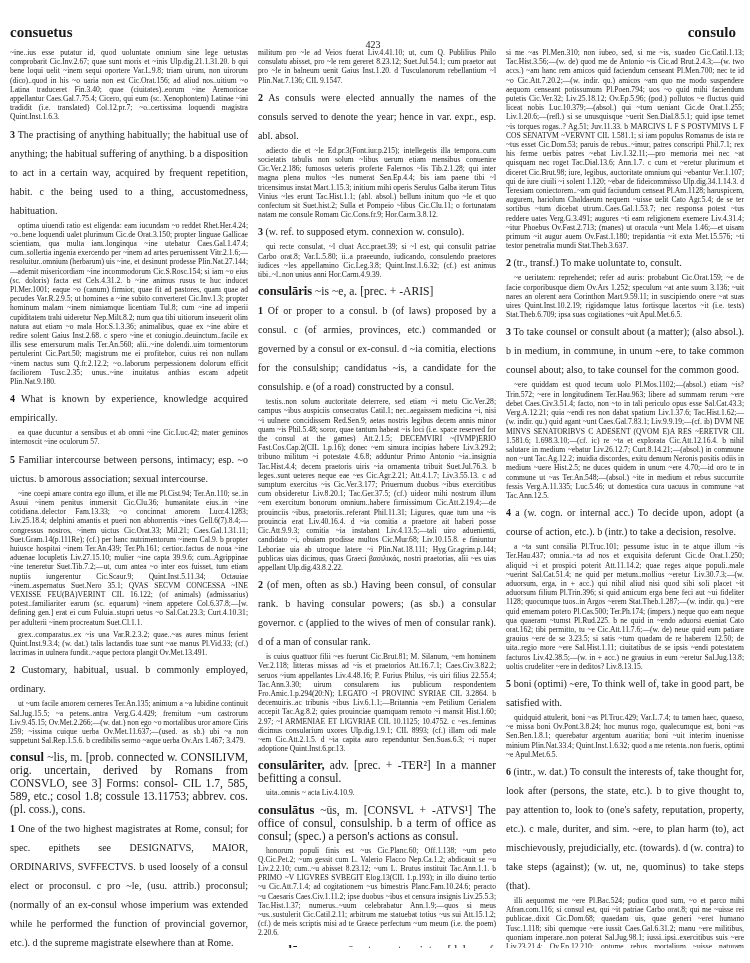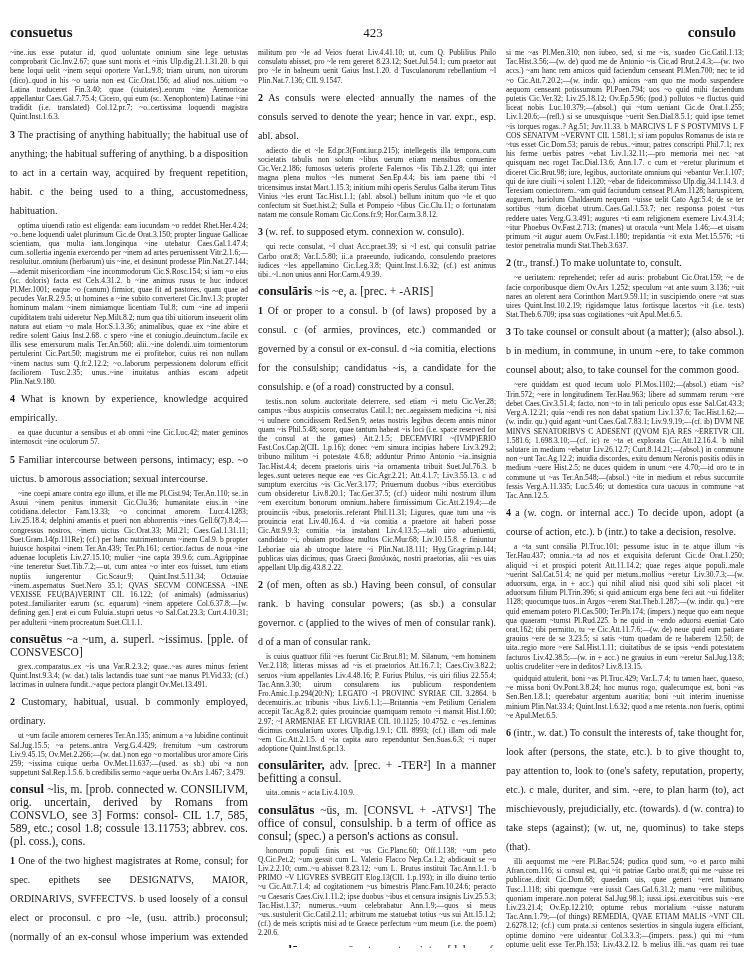--- a/index.html
+++ b/index.html
@@ -1,20 +1,20 @@
 <!DOCTYPE html>
 <html><head>
 <meta charset="utf-8">
 <style>
   html, body { margin: 0; padding: 0; background: #ffffff; }
   body { width: 750px; height: 963px; overflow: hidden; position: relative; color: #1a1a1a; font-family: "Liberation Serif", "DejaVu Serif", serif; }
   .page-header { position: absolute; top: 24px; left: 10px; right: 14px; height: 20px; }
   .hw-left { position: absolute; left: 0; top: 0; font-weight: bold; font-size: 15px; }
   .hw-right { position: absolute; right: 0; top: 0; font-weight: bold; font-size: 15px; }
-  .page-num { position: absolute; left: 50%; transform: translateX(-50%); top: 1px; font-size: 13px; text-align: center; }
+  .page-num { position: absolute; left: 50%; transform: translateX(-50%); top: 15px; font-size: 10px; text-align: center; }
   .columns { position: absolute; top: 48px; left: 10px; width: 734px; height: 900px; display: flex; gap: 10px; }
   .col { flex: 1; width: 238px; overflow: hidden; }
   .def { font-size: 10px; line-height: 19px; text-align: justify; margin: 2px 0 1px 0; text-indent: 0; }
   .def .num { font-weight: bold; }
   .cit { font-size: 7.6px; line-height: 9.2px; text-align: justify; text-indent: 8px; margin: 0 0 3px 0; }
   .entry-head { font-size: 11.6px; line-height: 13px; text-align: justify; margin: 6px 0 3px 0; }
   .entry-head .lemma { font-weight: bold; font-size: 12.5px; }
   .cont { text-indent: 0; }
 </style>
 </head>
@@ -28,21 +28,20 @@
 
 <div class="columns">
   <div class="col" id="col0">
       <p class="cit cont">~ine..ius esse putatur id, quod uoluntate omnium sine lege uetustas comprobarit Cic.Inv.2.67; quae sunt moris et ~inis Ulp.dig.21.1.31.20. b qui bene loqui uelit ~inem sequi oportere Var.L.9.8; triam uirum, non uirorum (dico)..quod in his ~o uaria non est Cic.Orat.156; ad aliud nos..uitium ~o Latina traduceret Fin.3.40; quae (ciuitates)..eorum ~ine Aremoricae appellantur Caes.Gal.7.75.4; Cicero, qui eum (sc. Xenophontem) Latinae ~ini tradidit (i.e. translated) Col.12.pr.7; ~o..certissima loquendi magistra Quint.Inst.1.6.3.</p>
       <p class="def"><span class="num">3</span> <span>The practising of anything habitually; the habitual use of anything; the habitual suffering of anything. b a disposition to act in a certain way, acquired by frequent repetition, habit. c the being used to a thing, accustomedness, habituation.</span></p>
       <p class="cit">optima uiuendi ratio est eligenda: eam iucundam ~o reddet Rhet.Her.4.24; ~o..bene loquendi ualet plurimum Cic.de Orat.3.150; propter linguae Gallicae scientiam, qua multa iam..longinqua ~ine utebatur Caes.Gal.1.47.4; cum..sollertia ingenia exercendo per ~inem ad artes peruenissent Vitr.2.1.6;—resoluitur..omnium (herbarum) uis ~ine, et desinunt prodesse Plin.Nat.27.144;—ademit misericordiam ~ine incommodorum Cic.S.Rosc.154; si iam ~o eius (sc. doloris) facta est Cels.4.31.2. b ~ine animus rusus te huc inducet Pl.Mer.1001; eaque ~o (canum) firmior, quae fit ad pastores, quam quae ad pecudes Var.R.2.9.5; ut homines a ~ine subito converteret Cic.Inv.1.3; propter hominum malam ~inem nimiamque licentiam Tul.8; cum ~ine ad imperii cupiditatem trahi uideretur Nep.Milt.8.2; num qua tibi uitiorum inseuerit olim natura aut etiam ~o mala Hor.S.1.3.36; animalibus, quae ex ~ine abire et redire solent Gaius Inst.2.68. c spero ~ine et coniugio..deuinctum..facile ex illis sese emersurum malis Ter.An.560; alii..~ine dolendi..uim tormentorum pertulerint Cic.Part.50; magistrum me ei profitebor, cuius rei non nullam ~inem nactus sum Q.fr.2.12.2; ~o..laborum perpessionem dolorum efficit faciliorem Tusc.2.35; unus..~ine inuitatus anthias escam adpetit Plin.Nat.9.180.</p>
       <p class="def"><span class="num">4</span> <span>What is known by experience, knowledge acquired empirically.</span></p>
       <p class="cit">ea quae ducuntur a sensibus et ab omni ~ine Cic.Luc.42; mater geminos internoscit ~ine oculorum 57.</p>
       <p class="def"><span class="num">5</span> <span>Familiar intercourse between persons, intimacy; esp. ~o uictus. b amorous association; sexual intercourse.</span></p>
       <p class="cit">~ine coepi amare contra ego illum, et ille me Pl.Cist.94; Ter.An.110; se..in Asuui ~inem penitus immersit Cic.Clu.36; humanitate eius..in ~ine cotidiana..delector Fam.13.33; ~o concinnat amorem Lucr.4.1283; Liv.25.18.4; delphini amantis et pueri non abhorrentis ~ines Gell.6(7).8.4;—congressus nostros, ~inem uictus Cic.Orat.33; Mil.21; Caes.Gal.1.31.11; Suet.Gram.14(p.111Re); (cf.) per hanc nutrimentorum ~inem Cal.9. b propter huiusce hospitai ~inem Ter.An.439; Ter.Ph.161; certior..factus de noua ~ine aduenae locupletis Liv.27.15.10; mulier ~ine capta 39.9.6; cum..Agrippinae ~ine teneretur Suet.Tib.7.2;—ut, cum antea ~o inter eos fuisset, tum etiam nuptiis iungerentur Cic.Scaur.9; Quint.Inst.5.11.34; Octauiae ~inem..aspernatus Suet.Nero 35.1; QVAS SECVM CONCESSA ~INE VEXISSE FEU(BA)VERINT CIL 16.122; (of animals) (admissarius) potest..familiariter earum (sc. equarum) ~inem appetere Col.6.37.8;—[w. defining gen.] erat ei cum Fuluia..stupri uetus ~o Sal.Cat.23.3; Curt.4.10.31; per adulterii ~inem procreatum Suet.Cl.1.1.</p>
-      <p class="entry-head"><span class="lemma">consuētus</span> <span>~a ~um, a. superl. ~issimus. [pple. of CONSVESCO]</span></p>
       <p class="cit">grex..comparatus..ex ~is una Var.R.2.3.2; quae..~as aures minus ferient Quint.Inst.9.3.4; (w. dat.) talis lactandis tuae sunt ~ae manus Pl.Vid.33; (cf.) lacrimas in uulnera fundit..~aque pectora plangit Ov.Met.13.491.</p>
       <p class="def"><span class="num">2</span> <span>Customary, habitual, usual. b commonly employed, ordinary.</span></p>
       <p class="cit">ut ~um facile amorem cerneres Ter.An.135; animum a ~a lubidine continuit Sal.Jug.15.5; ~a petens..antra Verg.G.4.429; fremitum ~um castrorum Liv.9.45.15; Ov.Met.2.266;—(w. dat.) non ego ~o mortalibus uror amore Ciris 259; ~issima cuique uerba Ov.Met.11.637;—(used. as sb.) ubi ~a non suppetunt Sal.Rep.1.5.6. b credibilis sermo ~aque uerba Ov.Ars 1.467; 3.479.</p>
       <p class="entry-head"><span class="lemma">consul</span> <span>~lis, m. [prob. connected w. CONSILIVM, orig. uncertain, derived by Romans from CONSVLO, see 3] Forms: consol- CIL 1.7, 585, 589, etc.; cosol 1.8; cossule 13.11753; abbrev. cos. (pl. coss.), cons.</span></p>
       <p class="def"><span class="num">1</span> <span>One of the two highest magistrates at Rome, consul; for spec. epithets see DESIGNATVS, MAIOR, ORDINARIVS, SVFFECTVS. b used loosely of a consul elect or proconsul. c pro ~le, (usu. attrib.) proconsul; (normally of an ex-consul whose imperium was extended while he performed the function of provincial governor, etc.). d the supreme magistrate elsewhere than at Rome.</span></p>
       <p class="cit">~l CENSOR AIDILIS QVEI FVIT APVD VOS CIL 1.7; Quintus pater quartum fit ~l Enn.Ann.295; Naev.poet.32 (35).2; Cato orat.73; qui..~l factus sim cum primum petierim Cic.Agr.2.3; A. Hirtius ~l Phil.7.12; ~les declarantur M. Tullius et C. Antonius Sal.Cat.24.1; ~lis imperium hic primus accipiet Verg.A.6.819; ~les in locum regum successisse Liv.4.3.9; Cingonio Varrone ~le designato Tac.Hist.1.6; Aur.Fro.1.p.188(p.72N). b contra quattuor ~les gerit bellum Cic.Phil.13.16; quaestor obtigit P. Africano ~li Nep.Ca.1.3. c Q. FVBLILIVS..PRIMVS PRO COS DE SAMNITIBVS Act.Triumph. (CIL 1.p.45); Q. Hortensi pro ~le opera et uirtute Cic.Phil.10.26; Asprenate pro ~le cum legionibus duabus relicto B.Afr.80.4; qui tribunus</p>
     </div>
   <div class="col" id="col1">
       <p class="cit cont">militum pro ~le ad Veios fuerat Liv.4.41.10; ut, cum Q. Publilius Philo consulatu abisset, pro ~le rem gereret 8.23.12; Suet.Jul.54.1; cum praetor aut pro ~le in balneum uenit Gaius Inst.1.20. d Tusculanorum rebellantium ~l Plin.Nat.7.136; CIL 9.1547.</p>
       <p class="def"><span class="num">2</span> <span>As consuls were elected annually the names of the consuls served to denote the year; hence in var. expr., esp. abl. absol.</span></p>
@@ -62,17 +61,18 @@
       <p class="def"><span class="num">1</span> <span>(tr.) To apply to (a person) for advice or information, consult. b (of magistrates) to consult (an official body); (also ellipt.) to consult the senate. c to consult on a point of law. d (in divination) to consult (a seer, oracle, god, etc.); to observe (birds, etc.) for omens or auguries.</span></p>
     </div>
   <div class="col" id="col2">
       <p class="cit cont">si me ~as Pl.Men.310; non iubeo, sed, si me ~is, suadeo Cic.Catil.1.13; Tac.Hist.3.56;—(w. de) quod me de Antonio ~is Cic.ad Brut.2.4.3;—(w. two accs.) ~am hanc rem amicos quid faciendum censeant Pl.Men.700; nec te id ~o Cic.Att.7.20.2;—(w. indir. qu.) amicos ~am quo me modo suspendere aequom censeant potissumum Pl.Poen.794; uos ~o quid mihi faciendum putetis Cic.Ver.32; Liv.25.18.12; Ov.Ep.5.96; (pod.) pollutos ~e fluctus quid liceat nobis Luc.10.379;—(absol.) qui ~tum ueniant Cic.de Orat.1.255; Liv.1.20.6;—(refl.) si se unusquisque ~uerit Sen.Dial.8.5.1; quid ipse temet ~is torques rogas..? Ag.51; Juv.11.33. b MARCIVS L F S POSTVMIVS L F COS SENATVM ~VERVNT CIL 1.581.1; si iam populus Romanus de ista re ~tus esset Cic.Dom.53; paruis de rebus..~imur, patres conscripti Phil.7.1; rex his ferme uerbis patres ~ebat Liv.1.32.11;—pro memoria mei nec ~at quisquam nec roget Tac.Dial.13.6; Ann.1.7. c cum et ~eretur plurimum et diceret Cic.Brut.98; iure, legibus, auctoritate omnium qui ~ebantur Ver.1.107; qui de iure ciuili ~i solent 1.120; ~ebar de fideicommisso Ulp.dig.34.1.14.3. d Teresiam coniectorem..~am quid faciundum censeat Pl.Am.1128; haruspicem, augurem, hariolum Chaldaeum nequem ~uisse uelit Cato Agr.5.4; de se ter sortibus ~tum dicebat utrum..Caes.Gal.1.53.7; nec responsa potest ~tus reddere uates Verg.G.3.491; augures ~ti eam religionem exemere Liv.4.31.4; ~itur Phoebus Ov.Fast.2.713; (manes) ut oracula ~unt Mela 1.46;—et uisam primum ~it augur auem Ov.Fast.1.180; trepidantia ~it exta Met.15.576; ~ti testor penetralia mundi Stat.Theb.3.637.</p>
       <p class="def"><span class="num">2</span> <span>(tr., transf.) To make uoluntate to, consult.</span></p>
       <p class="cit">~e ueritatem: reprehendet; refer ad auris: probabunt Cic.Orat.159; ~e de facie corporibusque diem Ov.Ars 1.252; speculum ~at ante suum 3.136; ~uit nares an olerent aera Corinthon Mart.9.59.11; in suscipiendo onere ~at suas uires Quint.Inst.10.2.19; rigidamque latus fortisque lacertos ~it (i.e. tests) Stat.Theb.6.709; ipsa suas cogitationes ~uit Apul.Met.6.5.</p>
       <p class="def"><span class="num">3</span> <span>To take counsel or consult about (a matter); (also absol.). b in medium, in commune, in unum ~ere, to take common counsel about; also, to take counsel for the common good.</span></p>
       <p class="cit">~ere quiddam est quod tecum uolo Pl.Mos.1102;—(absol.) etiam ~is? Trin.572; ~ere in longitudinem Ter.Hau.963; libere ad summam rerum ~ere debet Caes.Civ.3.51.4; facto, non ~to in tali periculo opus esse Sal.Cat.43.3; Verg.A.12.21; quia ~endi res non dabat spatium Liv.1.37.6; Tac.Hist.1.62;—(w. indir. qu.) quid agant ~unt Caes.Gal.7.83.1; Liv.9.9.19;—(cf. ib) DVM NE MINVS SENATORIBVS C ADESENT (QVOM E)A RES ~ERETVR CIL 1.581.6; 1.698.3.10;—(cf. ic) re ~ta et explorata Cic.Att.12.16.4. b nihil salutare in medium ~ebatur Liv.26.12.7; Curt.8.14.21;—(absol.) in commune non ~unt Tac.Ag.12.2; inuidia discordes, exitu demum Neronis positis odiis in medium ~uere Hist.2.5; ne duces quidem in unum ~ere 4.70;—id oro te in commune ut ~as Ter.An.548;—(absol.) ~ite in medium et rebus succurrite fessis Verg.A.11.335; Luc.5.46; ut domestica cura uacuus in commune ~at Tac.Ann.12.5.</p>
       <p class="def"><span class="num">4</span> <span>a (w. cogn. or internal acc.) To decide upon, adopt (a course of action, etc.). b (intr.) to take a decision, resolve.</span></p>
       <p class="cit">a ~ta sunt consilia Pl.Truc.101; pessume istuc in te atque illum ~is Ter.Hau.437; omnia..~ta ad nos et exquisita deferunt Cic.de Orat.1.250; aliquid ~i et prospici poterit Att.11.14.2; quae reges atque populi..male ~uerint Sal.Cat.51.4; ne quid per metum..mollius ~eretur Liv.30.7.3;—(w. aduorsum, erga, in + acc.) qui nihil aliud nisi quod sibi soli placet ~it aduorsum filium Pl.Trin.396; si quid amicum erga bene feci aut ~ui fideliter 1128; quocumque tuos..in Argos ~erem Stat.Theb.1.287;—(w. indir. qu.) ~ere quid ememam potero Pl.Cas.500; Ter.Ph.174; (impers.) neque quo eam neque qua quaeram ~tumst Pl.Rud.225. b ne quid in ~endo aduorsi eueniat Cato orat.162; tibi permitto, tu ~e Cic.Att.11.7.6;—(w. de) neue quid eum patiare grauius ~ere de se 3.23.5; si satis ~tum quadam de re haberem 12.50; de uita..regio more ~ere Sal.Hist.1.11; ciuitatibus de se ipsis ~endi potestatem facturos Liv.42.38.5;—(w. in + acc.) ne grauius in eum ~eretur Sal.Jug.13.8; uoltis crudeliter ~ere in deditos? Liv.8.13.15.</p>
+      <p class="def"><span class="num">5</span> <span>boni (optimi) ~ere, To think well of, take in good part, be satisfied with.</span></p>
       <p class="cit">quidquid attulerit, boni ~as Pl.Truc.429; Var.L.7.4; tu tamen haec, quaeso, ~e missa boni Ov.Pont.3.8.24; hoc munus rogo, qualecumque est, boni ~as Sen.Ben.1.8.1; querebatur argentum auaritia; boni ~uit interim inuenisse minium Plin.Nat.33.4; Quint.Inst.1.6.32; quod a me retenta..non fueris, optimi ~e Apul.Met.6.5.</p>
       <p class="def"><span class="num">6</span> <span>(intr., w. dat.) To consult the interests of, take thought for, look after (persons, the state, etc.). b to give thought to, pay attention to, look to (one's safety, reputation, property, etc.). c male, duriter, and sim. ~ere, to plan harm (to), act mischievously, prejudicially, etc. (towards). d (w. contra) to take steps (against); (w. ut, ne, quominus) to take steps (that).</span></p>
       <p class="cit">illi aequomst me ~ere Pl.Bac.524; pudica quod sum, ~o et parco mihi Afran.com.116; si consul est, qui ~it patriae Carbo orat.8; qui me ~uisse rei publicae..dixit Cic.Dom.68; quaedam uis, quae generi ~eret humano Tusc.1.118; sibi quemque ~ere iussit Caes.Gal.6.31.2; manu ~ere militibus, quoniam imperare..non poterat Sal.Jug.98.1; iussi..ipsi..exercitibus suis ~ere Liv.23.21.4; Ov.Ep.12.210; optume rebus mortalium ~uisse naturam Tac.Ann.1.79;—(of things) REMEDIA, QVAE ETIAM MALIS ~VNT CIL 2.6278.12; (cf.) cum prata..si centenos sestertios in singula iugera efficiant, optime domino ~ere uideantur Col.3.3.3;—(impers. pass.) qui mi ~tum optume uelit esse Ter.Ph.153; Liv.43.2.12. b melius illi..~as quam rei tuae Pl.Cist.97; saluti perpetuae..~endum est Carb.orat.8; suae causae commodo ~uit Cic.Inv.1.31; cedant otio</p>
     </div>
 </div>
 
 </body></html>

